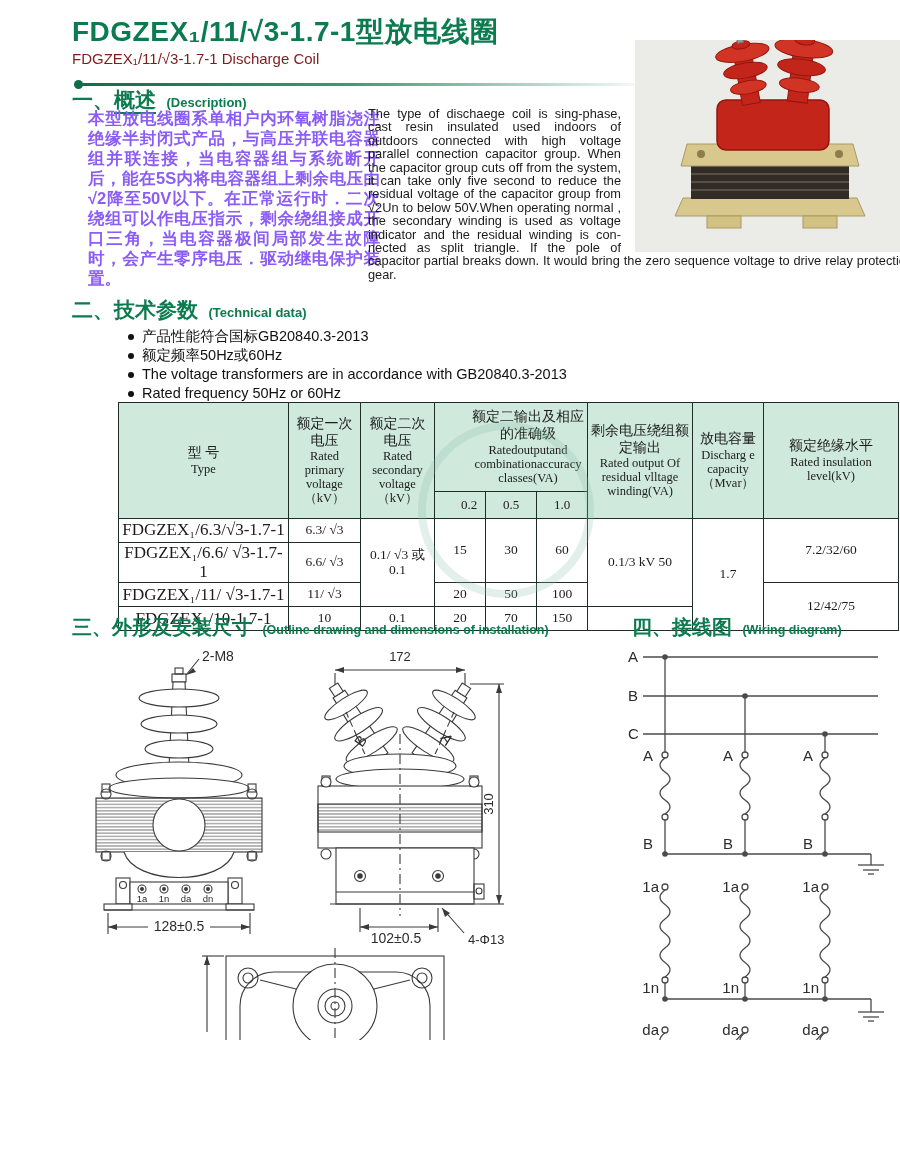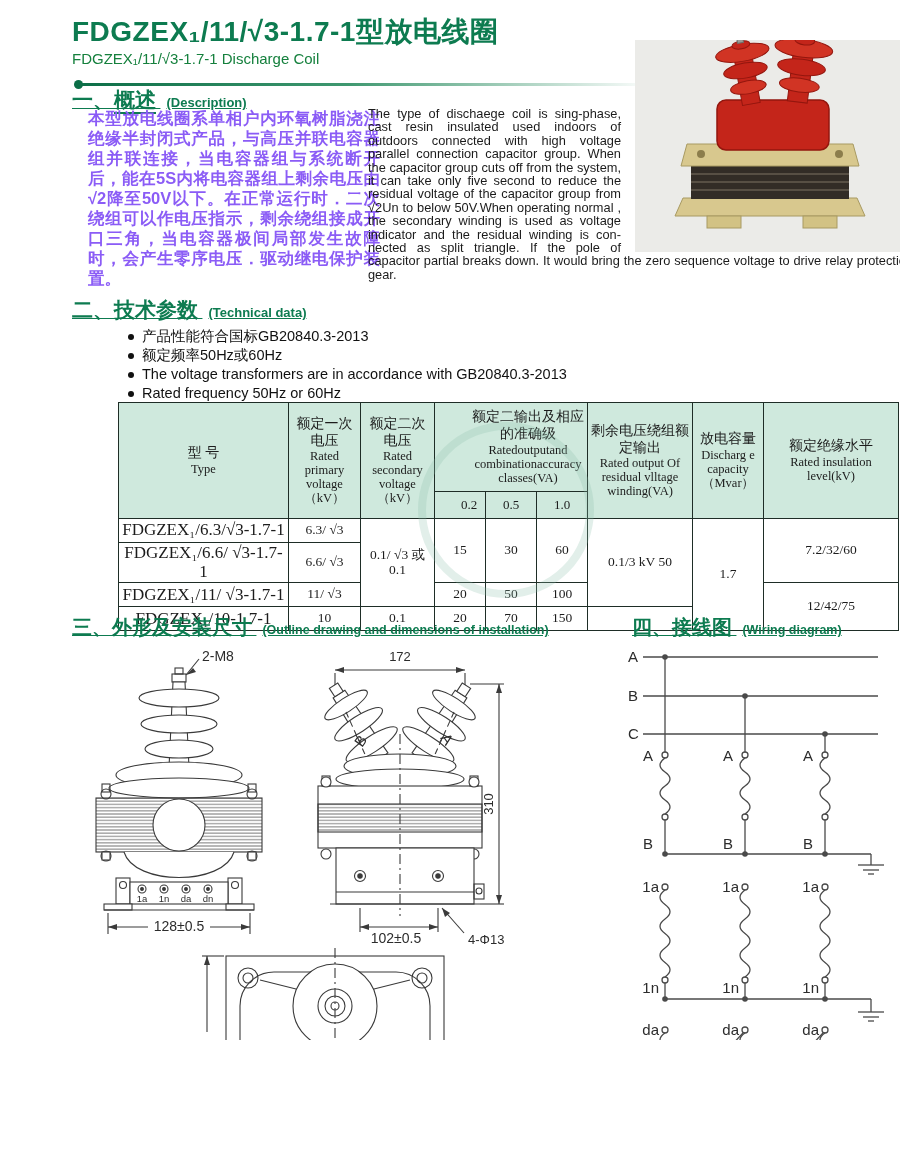--- a/index.html
+++ b/index.html
@@ -3,27 +3,27 @@
 <meta charset="utf-8">
 <style>
   html,body { margin:0; padding:0; background:#fff; }
   .page {
     position:relative; width:900px; height:1040px; background:#ffffff;
     font-family:"Liberation Sans", sans-serif; color:#1c1c1c; overflow:hidden;margin-left:30px;
   }
   
   .hdr { position:absolute; left:42px; top:16px; width:560px; }
   .title { font-size:28px; font-weight:bold; color:#0d7b50; letter-spacing:0.5px; line-height:1.15; }
-  .subtitle { font-size:15px; color:#15803d; margin-top:2px; }
+  .subtitle { font-size:15px; color:#7f1d1d; margin-top:2px; }
   .rule { position:absolute; left:48px; top:83px; width:600px; height:3px;
     background:linear-gradient(90deg,#0c6e47 0%, #3f9870 45%, rgba(255,255,255,0) 96%); }
   .rule-dot { position:absolute; left:44px; top:80px; width:9px; height:9px; border-radius:50%; background:#0c6e47; }
 
   
-  .sec-h { position:absolute; color:#0d7b50; white-space:nowrap;text-decoration:underline; }
+  .sec-h { position:absolute; color:#0d7b50; white-space:nowrap; }
   .sec-h .cn { font-size:21px; font-weight:bold; }
   .sec-h .cn-u { border-bottom:2px solid #0d7b50; padding-bottom:1px; }
   .sec-h .en { font-size:13px; font-weight:bold; margin-left:6px; }
 
   
   .photo { position:absolute; left:605px; top:40px; width:268px; height:212px; background:#ebebe8; }
   .para-cn {
     position:absolute; left:58px; top:108px; width:292px; font-size:16.5px; line-height:20px;
     font-weight:600; text-align:justify; color:#8b5cf6;
   }

